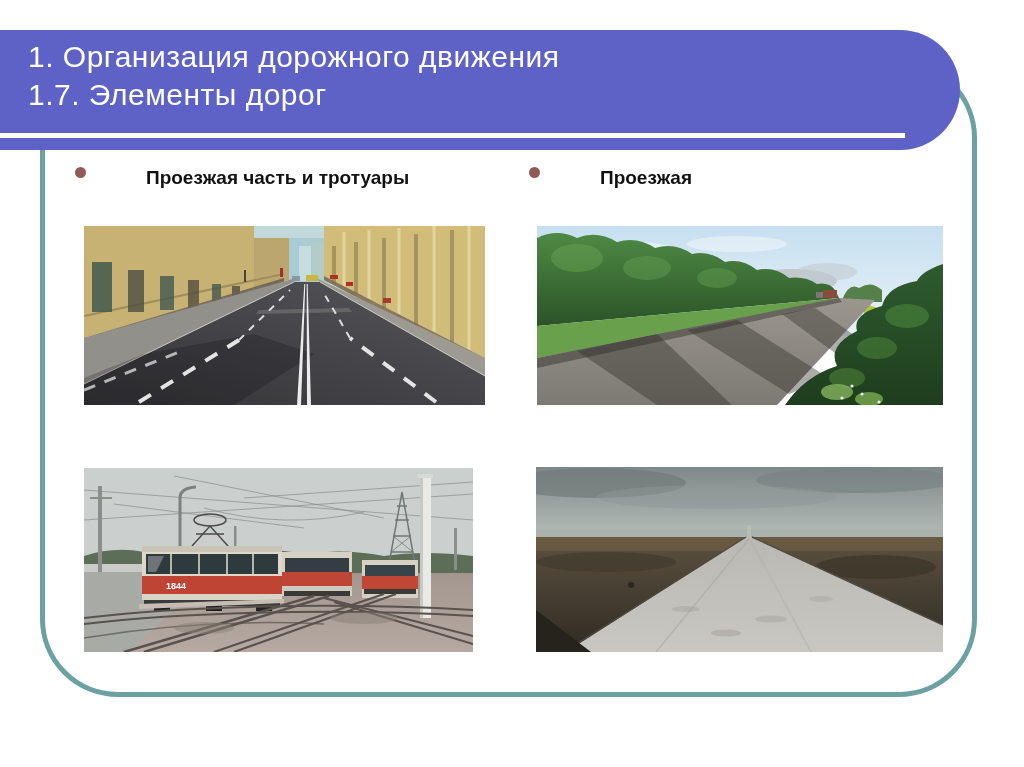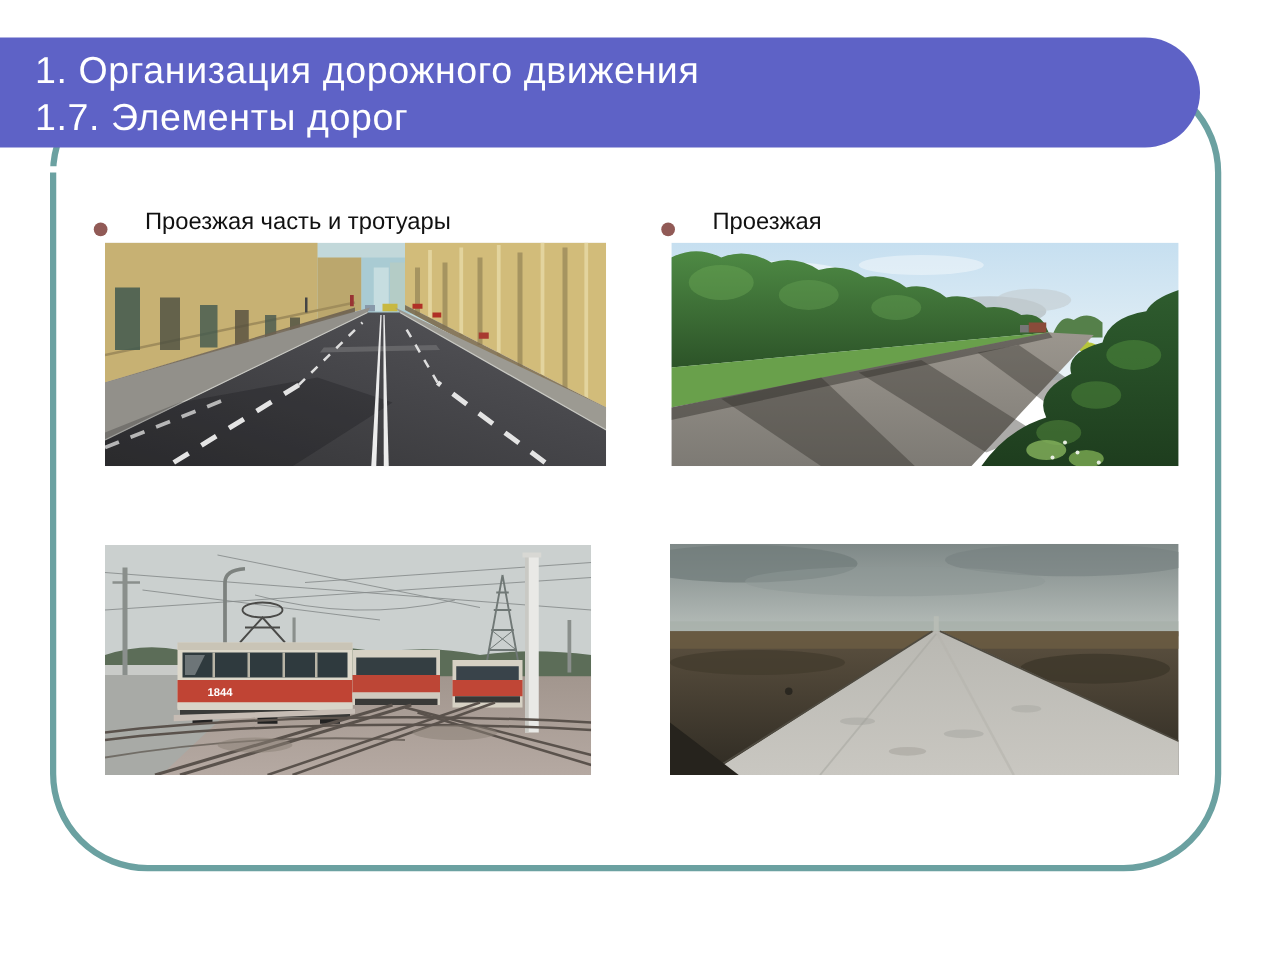--- a/index.html
+++ b/index.html
@@ -6,37 +6,37 @@
   .slide{
     position:relative;width:1024px;height:767px;background:var(--background,#fff);
     font-family:"Liberation Sans",sans-serif;overflow:hidden;
   }
   .frame{
     position:absolute;left:40px;top:60px;width:937px;height:637px;
     border:5px solid var(--frame,#6ba1a1);border-radius:78px;box-sizing:border-box;
     background:transparent;z-index:1;
   }
   .banner{
-    position:absolute;left:0;top:30px;width:960px;height:88px;
+    position:absolute;left:0;top:30px;width:960px;height:120px;
     background:var(--banner,#5e62c6);border-radius:0 60px 60px 0;z-index:2;
   }
   .banner .titles{position:absolute;left:28px;top:8px;color:var(--banner-text,#fff);}
   .title-line{font-size:30px;line-height:38px;font-weight:400;letter-spacing:.5px;white-space:nowrap;}
   .banner-underline{position:absolute;left:0;top:103px;width:905px;height:5px;background:#fff;}
   .caption{
-    position:absolute;display:flex;align-items:flex-end;z-index:3;
-    color:var(--label,#111);font-size:19px;font-weight:normal;white-space:nowrap;
+    position:absolute;display:flex;align-items:flex-start;z-index:3;
+    color:var(--label,#111);font-size:19px;font-weight:bold;white-space:nowrap;gap:30px;
   }
   .bullet{width:11px;height:11px;border-radius:50%;background:var(--bullet,#915a56);
     margin-right:30px;flex:0 0 auto;}
   .cap1{left:75px;top:167px;}
   .cap2{left:529px;top:167px;}
   .cap3{left:75px;top:406px;}
   .cap4{left:529px;top:406px;}
-  .photo{position:absolute;overflow:hidden;z-index:3;}
+  .photo{position:absolute;overflow:hidden;z-index:3;margin-top:32px;}
   .photo svg{display:block;width:100%;height:100%;}
   .ph1{left:84px;top:194px;width:401px;height:179px;}
   .ph2{left:537px;top:194px;width:406px;height:179px;}
   .ph3{left:84px;top:436px;width:389px;height:184px;}
   .ph4{left:536px;top:435px;width:407px;height:185px;}
 </style>
 </head>
 <body>
 
 <div class="slide">

